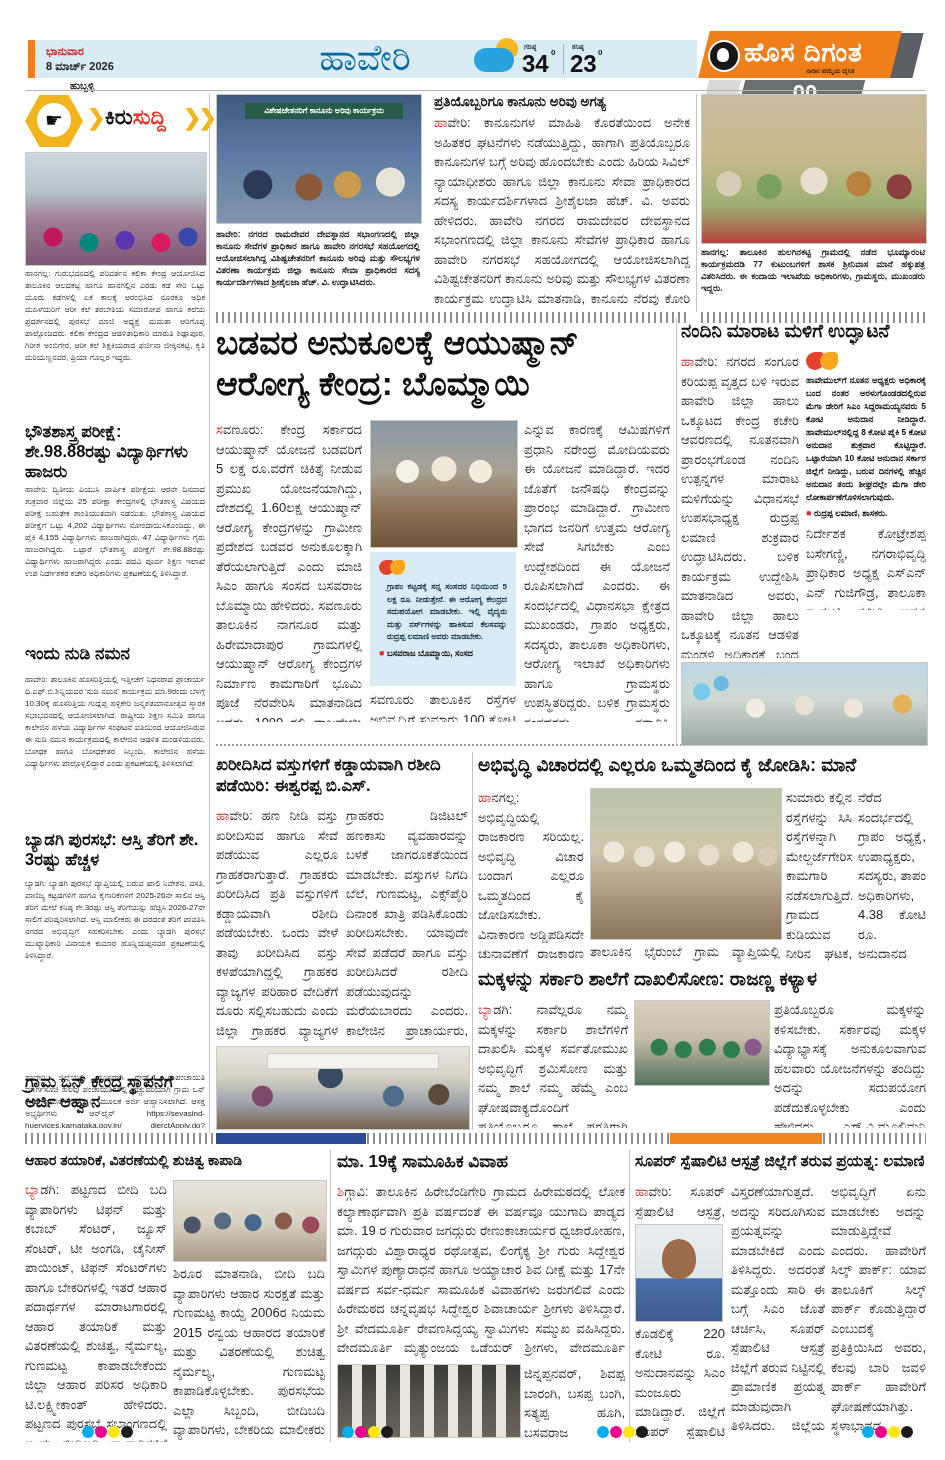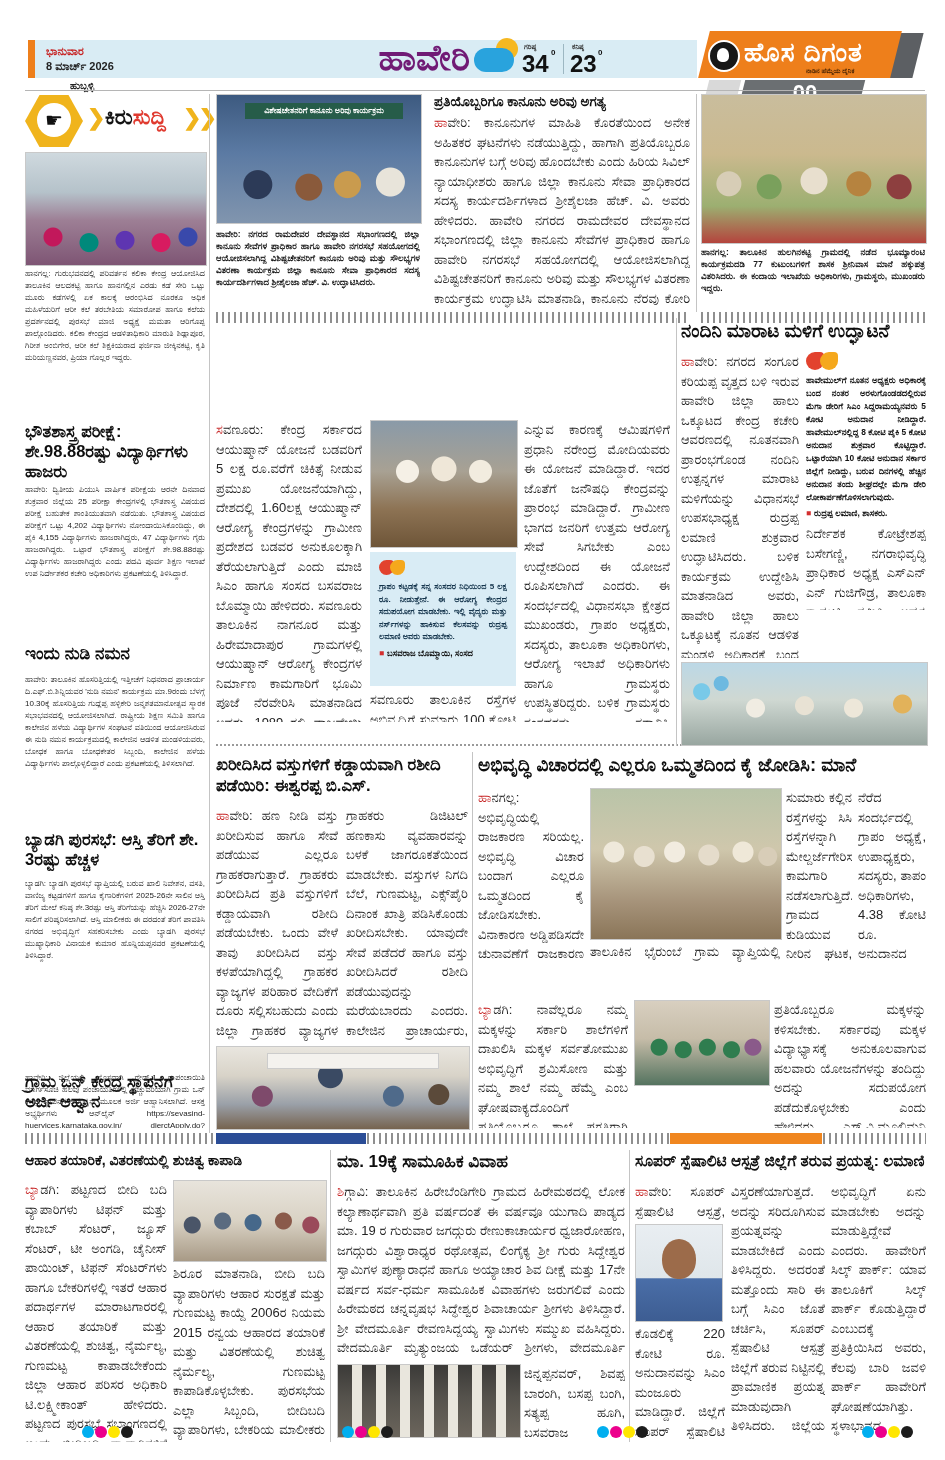--- a/index.html
+++ b/index.html
@@ -27,21 +27,21 @@
 </head>
 <body>
 
 <div class="page">
 
   <div class="abs" style="left:28px;top:40px;width:7px;height:38px;background:#ee7f1b;"></div>
   <div class="abs" style="left:35px;top:40px;width:662px;height:38px;background:#d9ecf4;"></div>
   <div class="abs" style="left:46px;top:45px;font-size:11px;font-weight:bold;color:#c62222;">ಭಾನುವಾರ</div>
   <div class="abs" style="left:46px;top:60px;font-size:11px;font-weight:bold;color:#222;">8 ಮಾರ್ಚ್ 2026</div>
   <div class="abs" style="left:70px;top:80px;font-size:10px;font-weight:bold;color:#222;">ಹುಬ್ಬಳ್ಳಿ</div>
-  <div class="abs" style="left:260px;top:37px;width:210px;text-align:right;font-size:36px;font-weight:bold;color:#701a75;">ಹಾವೇರಿ</div>
+  <div class="abs" style="left:260px;top:37px;width:210px;text-align:center;font-size:36px;font-weight:normal;color:#0369a1;">ಹಾವೇರಿ</div>
 
   <div class="abs" style="left:496px;top:38px;width:22px;height:22px;border-radius:50%;background:#f6b821;"></div>
   <div class="abs" style="left:474px;top:48px;width:40px;height:24px;border-radius:14px;background:#29a3dd;"></div>
   <div class="abs" style="left:524px;top:43px;font-size:7px;font-weight:bold;color:#333;">ಗರಿಷ್ಠ</div>
   <div class="abs" style="left:522px;top:50px;font-size:24px;font-weight:bold;color:#111;">34</div>
   <div class="abs" style="left:551px;top:48px;font-size:8px;font-weight:bold;color:#111;">0</div>
   <div class="abs" style="left:563px;top:44px;width:1px;height:30px;background:#9db7c2;"></div>
   <div class="abs" style="left:572px;top:43px;font-size:7px;font-weight:bold;color:#333;">ಕನಿಷ್ಠ</div>
   <div class="abs" style="left:570px;top:50px;font-size:24px;font-weight:bold;color:#111;">23</div>
   <div class="abs" style="left:598px;top:48px;font-size:8px;font-weight:bold;color:#111;">0</div>
@@ -111,32 +111,33 @@
   <div class="abs photo" style="left:701px;top:94px;width:224px;height:148px;background:
     radial-gradient(circle at 12% 60%,#d7cdb6 0 12px,transparent 13px),
     radial-gradient(circle at 30% 62%,#7aa05c 0 12px,transparent 13px),
     radial-gradient(circle at 50% 58%,#e8dfce 0 13px,transparent 14px),
     radial-gradient(circle at 70% 60%,#b6833f 0 12px,transparent 13px),
     radial-gradient(circle at 88% 62%,#8d3f3f 0 12px,transparent 13px),
     linear-gradient(180deg,#c9bd9d 0%,#cbb98e 40%,#9caf71 75%,#b4443d 100%);"></div>
   <div class="abs cap" style="left:701px;top:246px;width:224px;height:62px;">ಹಾನಗಲ್ಲ: ತಾಲೂಕಿನ ಹುಲಗಿನಕಟ್ಟಿ ಗ್ರಾಮದಲ್ಲಿ ನಡೆದ ಭೂಮ್ಯಾರಂಟಿ ಕಾರ್ಯಕ್ರಮದಡಿ 77 ಕುಟುಂಬಗಳಿಗೆ ಶಾಸಕ ಶ್ರೀನಿವಾಸ ಮಾನೆ ಹಕ್ಕುಪತ್ರ ವಿತರಿಸಿದರು. ಈ ಕಂದಾಯ ಇಲಾಖೆಯ ಅಧಿಕಾರಿಗಳು, ಗ್ರಾಮಸ್ಥರು, ಮುಖಂಡರು ಇದ್ದರು.</div>
   <div class="abs hatch" style="left:701px;top:312px;width:224px;"></div>
 
+  <div class="abs hl" style="left:216px;top:322px;width:458px;height:92px;font-size:33px;line-height:1.25;">ಬಡವರ ಅನುಕೂಲಕ್ಕೆ ಆಯುಷ್ಮಾನ್ ಆರೋಗ್ಯ ಕೇಂದ್ರ: ಬೊಮ್ಮಾಯಿ</div>
 
   <div class="abs body-text lead" style="left:216px;top:420px;width:146px;height:302px;">ಸವಣೂರು: ಕೇಂದ್ರ ಸರ್ಕಾರದ ಆಯುಷ್ಮಾನ್ ಯೋಜನೆ ಬಡವರಿಗೆ 5 ಲಕ್ಷ ರೂ.ವರೆಗೆ ಚಿಕಿತ್ಸೆ ನೀಡುವ ಪ್ರಮುಖ ಯೋಜನೆಯಾಗಿದ್ದು, ದೇಶದಲ್ಲಿ 1.60ಲಕ್ಷ ಆಯುಷ್ಮಾನ್ ಆರೋಗ್ಯ ಕೇಂದ್ರಗಳನ್ನು ಗ್ರಾಮೀಣ ಪ್ರದೇಶದ ಬಡವರ ಅನುಕೂಲಕ್ಕಾಗಿ ತೆರೆಯಲಾಗುತ್ತಿದೆ ಎಂದು ಮಾಜಿ ಸಿಎಂ ಹಾಗೂ ಸಂಸದ ಬಸವರಾಜ ಬೊಮ್ಮಾಯಿ ಹೇಳಿದರು. ಸವಣೂರು ತಾಲೂಕಿನ ನಾಗನೂರ ಮತ್ತು ಹಿರೇಮಾದಾಪುರ ಗ್ರಾಮಗಳಲ್ಲಿ ಆಯುಷ್ಮಾನ್ ಆರೋಗ್ಯ ಕೇಂದ್ರಗಳ ನಿರ್ಮಾಣ ಕಾಮಗಾರಿಗೆ ಭೂಮಿ ಪೂಜೆ ನೆರವೇರಿಸಿ ಮಾತನಾಡಿದ ಅವರು, 1989 ರಲ್ಲಿ ವಾಜಪೇಯಿ ಅವರು ಆರಂಭಿಸಿದ ಆರೋಗ್ಯ ನೀತಿಯ ಮುಂದುವರಿದ ಭಾಗವಾಗಿ ಈ ಕೇಂದ್ರಗಳು ಗ್ರಾಮೀಣ ಜನರಿಗೆ ಚಿಕಿತ್ಸೆ ನೀಡಲಿವೆ ಎಂದರು. ಇಲ್ಲಿ 65ಕ್ಕೂ ಹೆಚ್ಚು ರೋಗಗಳ ಪರೀಕ್ಷೆ ಉಚಿತವಾಗಿ ನಡೆಯಲಿದ್ದು, ಔಷಧಿಗಳನ್ನು ಸಹ ಉಚಿತವಾಗಿ ನೀಡಲಾಗುವುದು. ವಿಶ್ವದ ಅತಿದೊಡ್ಡ ಆರೋಗ್ಯ ಯೋಜನೆ ಇದಾಗಿದೆ. ವಿಧಾನಸಭಾ ಕ್ಷೇತ್ರದ ಎಲ್ಲಾ ಗ್ರಾಮಗಳ ಆರೋಗ್ಯ ಕೇಂದ್ರಗಳ ಅಭಿವೃದ್ಧಿಗೆ ಶ್ರಮಿಸಲಾಗುವುದು ಎಂದು ಹೇಳಿದರು.</div>
 
   <div class="abs photo" style="left:370px;top:420px;width:146px;height:126px;background:
     radial-gradient(circle at 25% 40%,#f5f0e6 0 11px,transparent 12px),
     radial-gradient(circle at 50% 38%,#efe7d8 0 12px,transparent 13px),
     radial-gradient(circle at 75% 40%,#f2ecdf 0 11px,transparent 12px),
     linear-gradient(180deg,#8a9aa8 0%,#a8a193 40%,#8d7354 70%,#6e5538 100%);"></div>
 
   <div class="abs quote-box" style="left:370px;top:552px;width:146px;height:134px;box-sizing:border-box;">
     <span class="qblob1"></span><span class="qblob2"></span>
-    <div class="qtext" style="margin-top:2px;">ಗ್ರಾಪಂ ಕಟ್ಟಡಕ್ಕೆ ಸನ್ನ ಸಂಸದರ ನಿಧಿಯಿಂದ 5 ಲಕ್ಷ ರೂ. ನೀಡುತ್ತೇನೆ. ಈ ಆರೋಗ್ಯ ಕೇಂದ್ರದ ಸದುಪಯೋಗ ಮಾಡಬೇಕು. ಇಲ್ಲಿ ವೈದ್ಯರು ಮತ್ತು ನರ್ಸ್‌ಗಳನ್ನು ಹಾಕಿಸುವ ಕೆಲಸವನ್ನು ರುದ್ರಪ್ಪ ಲಮಾಣಿ ಅವರು ಮಾಡಬೇಕು.</div>
+    <div class="qtext" style="margin-top:2px;margin-left:8px;">ಗ್ರಾಪಂ ಕಟ್ಟಡಕ್ಕೆ ಸನ್ನ ಸಂಸದರ ನಿಧಿಯಿಂದ 5 ಲಕ್ಷ ರೂ. ನೀಡುತ್ತೇನೆ. ಈ ಆರೋಗ್ಯ ಕೇಂದ್ರದ ಸದುಪಯೋಗ ಮಾಡಬೇಕು. ಇಲ್ಲಿ ವೈದ್ಯರು ಮತ್ತು ನರ್ಸ್‌ಗಳನ್ನು ಹಾಕಿಸುವ ಕೆಲಸವನ್ನು ರುದ್ರಪ್ಪ ಲಮಾಣಿ ಅವರು ಮಾಡಬೇಕು.</div>
     <div class="qattr"><span class="qsq">■</span><span>ಬಸವರಾಜ ಬೊಮ್ಮಾಯಿ, ಸಂಸದ</span></div>
   </div>
   <div class="abs body-text" style="left:370px;top:690px;width:146px;height:32px;">ಸವಣೂರು ತಾಲೂಕಿನ ರಸ್ತೆಗಳ ಅಭಿವೃದ್ಧಿಗೆ ಸುಮಾರು 100 ಕೋಟಿ ರೂ. ಅನುದಾನ ಬಂದಿದೆ. ಗ್ರಾಮೀಣ ರಸ್ತೆಗಳ ಅಭಿವೃದ್ಧಿಗೆ ಹೆಚ್ಚಿನ ಅನುದಾನ ತರಲಾಗುವುದು ಎಂದರು.</div>
 
   <div class="abs body-text" style="left:524px;top:420px;width:146px;height:302px;">ಎನ್ನುವ ಕಾರಣಕ್ಕೆ ಆಮಿಷಗಳಿಗೆ ಪ್ರಧಾನಿ ನರೇಂದ್ರ ಮೋದಿಯವರು ಈ ಯೋಜನೆ ಮಾಡಿದ್ದಾರೆ. ಇದರ ಜೊತೆಗೆ ಜನೌಷಧಿ ಕೇಂದ್ರವನ್ನು ಪ್ರಾರಂಭ ಮಾಡಿದ್ದಾರೆ. ಗ್ರಾಮೀಣ ಭಾಗದ ಜನರಿಗೆ ಉತ್ತಮ ಆರೋಗ್ಯ ಸೇವೆ ಸಿಗಬೇಕು ಎಂಬ ಉದ್ದೇಶದಿಂದ ಈ ಯೋಜನೆ ರೂಪಿಸಲಾಗಿದೆ ಎಂದರು. ಈ ಸಂದರ್ಭದಲ್ಲಿ ವಿಧಾನಸಭಾ ಕ್ಷೇತ್ರದ ಮುಖಂಡರು, ಗ್ರಾಪಂ ಅಧ್ಯಕ್ಷರು, ಸದಸ್ಯರು, ತಾಲೂಕಾ ಅಧಿಕಾರಿಗಳು, ಆರೋಗ್ಯ ಇಲಾಖೆ ಅಧಿಕಾರಿಗಳು ಹಾಗೂ ಗ್ರಾಮಸ್ಥರು ಉಪಸ್ಥಿತರಿದ್ದರು. ಬಳಿಕ ಗ್ರಾಮಸ್ಥರು ಸಂಸದರನ್ನು ಸನ್ಮಾನಿಸಿ ಅಭಿನಂದಿಸಿದರು. ಕಾರ್ಯಕ್ರಮದ ಅಧ್ಯಕ್ಷತೆಯನ್ನು ಗ್ರಾಪಂ ಅಧ್ಯಕ್ಷರು ವಹಿಸಿದ್ದರು.</div>
 
   <div class="abs dotrule" style="left:216px;top:744px;width:710px;"></div>
   <div class="abs vdiv" style="left:676px;top:318px;height:428px;"></div>
 
   <div class="abs hl" style="left:681px;top:320px;width:245px;font-size:18.5px;">ನಂದಿನಿ ಮಾರಾಟ ಮಳಿಗೆ ಉದ್ಘಾಟನೆ</div>
@@ -179,20 +180,21 @@
     radial-gradient(circle at 44% 42%,#f2ece0 0 10px,transparent 11px),
     radial-gradient(circle at 62% 44%,#e5dccb 0 10px,transparent 11px),
     radial-gradient(circle at 80% 42%,#efe8d8 0 10px,transparent 11px),
     radial-gradient(circle at 93% 45%,#d8cdb8 0 9px,transparent 10px),
     linear-gradient(180deg,#b9c4a8 0%,#cfc7ac 40%,#a6937a 75%,#8a7558 100%);"></div>
   <div class="abs body-text" style="left:478px;top:905px;width:106px;height:0px;">ತಾಲೂಕಿನ ಭೈರುಂಬೆ ಗ್ರಾಮ ವ್ಯಾಪ್ತಿಯಲ್ಲಿ 1.68 ಕೋಟಿ ರೂ. ವೆಚ್ಚದಲ್ಲಿ ನಡೆದ ವಿವಿಧ ಕಾಮಗಾರಿಗಳ ಭೂಮಿ ಪೂಜೆ ನೆರವೇರಿಸಿ ಮಾತನಾಡಿದರು. ಗ್ರಾಪಂಗೆ ಪ್ರತಿ ವರ್ಷ 40, 60 ಲಕ್ಷ ರೂ. ಅನುದಾನ ಬರುತ್ತದೆ.</div>
   <div class="abs body-text" style="left:786px;top:788px;width:66px;height:174px;">ಸುಮಾರು ಕಲ್ಲಿನ ರಸ್ತೆಗಳನ್ನು ಸಿಸಿ ರಸ್ತೆಗಳನ್ನಾಗಿ ಮೇಲ್ದರ್ಜೆಗೇರಿಸಲು ಕಾಮಗಾರಿ ನಡೆಸಲಾಗುತ್ತಿದೆ. ಗ್ರಾಮದ ಕುಡಿಯುವ ನೀರಿನ ಘಟಕ, ಚರಂಡಿ ನಿರ್ಮಾಣ ಸೇರಿ ಹಲವು ಕಾಮಗಾರಿಗಳಿಗೆ ಚಾಲನೆ ನೀಡಲಾಯಿತು. ಹಾನಗಲ್ಲ-ತಡಸ ರಸ್ತೆ ಅಭಿವೃದ್ಧಿಗೆ ಕ್ರಮ ಕೈಗೊಳ್ಳಲಾಗಿದೆ ಎಂದರು.</div>
   <div class="abs body-text" style="left:858px;top:788px;width:68px;height:174px;">ನೆರೆದ ಸಂದರ್ಭದಲ್ಲಿ ಗ್ರಾಪಂ ಅಧ್ಯಕ್ಷೆ, ಉಪಾಧ್ಯಕ್ಷರು, ಸದಸ್ಯರು, ತಾಪಂ ಅಧಿಕಾರಿಗಳು, 4.38 ಕೋಟಿ ರೂ. ಅನುದಾನದ ಕಾಮಗಾರಿಗಳ ಕುರಿತು ಮಾಹಿತಿ ಪಡೆದ ಗ್ರಾಮದ ಮುಖಂಡರು, ಗ್ರಾಮಸ್ಥರು ಉಪಸ್ಥಿತರಿದ್ದರು.</div>
   <div class="abs body-text" style="left:590px;top:942px;width:190px;height:20px;">ತಾಲೂಕಿನ ಭೈರುಂಬೆ ಗ್ರಾಮ ವ್ಯಾಪ್ತಿಯಲ್ಲಿ 1.68 ಕೋಟಿ ರೂ. ವೆಚ್ಚದಲ್ಲಿ ನಡೆದ ವಿವಿಧ ಕಾಮಗಾರಿಗಳ ಭೂಮಿ ಪೂಜೆ ನೆರವೇರಿಸಿ ಮಾತನಾಡಿದರು. ಗ್ರಾಪಂಗೆ ಪ್ರತಿ ವರ್ಷ 40, 60 ಲಕ್ಷ ರೂ. ಅನುದಾನ ಬರುತ್ತದೆ.</div>
 
+  <div class="abs hl" style="left:478px;top:968px;width:448px;font-size:18.5px;">ಮಕ್ಕಳನ್ನು ಸರ್ಕಾರಿ ಶಾಲೆಗೆ ದಾಖಲಿಸೋಣ: ರಾಜಣ್ಣ ಕಳ್ಯಾಳ</div>
   <div class="abs body-text lead" style="left:478px;top:1000px;width:150px;height:128px;">ಬ್ಯಾಡಗಿ: ನಾವೆಲ್ಲರೂ ನಮ್ಮ ಮಕ್ಕಳನ್ನು ಸರ್ಕಾರಿ ಶಾಲೆಗಳಿಗೆ ದಾಖಲಿಸಿ ಮಕ್ಕಳ ಸರ್ವತೋಮುಖ ಅಭಿವೃದ್ಧಿಗೆ ಶ್ರಮಿಸೋಣ ಮತ್ತು ನಮ್ಮ ಶಾಲೆ ನಮ್ಮ ಹೆಮ್ಮೆ ಎಂಬ ಘೋಷವಾಕ್ಯದೊಂದಿಗೆ ಪ್ರತಿಯೊಬ್ಬರೂ ಶಾಲೆ ಪ್ರಗತಿಗಾಗಿ ಹಾಗೂ ಮಕ್ಕಳ ಹೆಚ್ಚಿನ ದಾಖಲೆಗೆ ಎಲ್ಲರೂ ಪ್ರಯತ್ನಿಸೋಣ ಎಂದು ಮುದೇನಗುಡಿಯ ನಾಮ ನಿರ್ದೇಶಿತ ಸದಸ್ಯ ಶಿಕ್ಷಣ ಪ್ರೇಮಿ ರಾಜಣ್ಣ ಕಳ್ಯಾಳ ಅಭಿಪ್ರಾಯ ಪಟ್ಟರು. ಪಟ್ಟಣದ ನಂ.1 ಸರ್ಕಾರಿ ಮಾದರಿ ಪ್ರಾಥಮಿಕ ಶಾಲೆಯಲ್ಲಿ ಇಂದು ನಡೆದ ಶಿಕ್ಷಕರ ಮತ್ತು</div>
   <div class="abs photo" style="left:634px;top:1000px;width:134px;height:84px;background:
     radial-gradient(circle at 18% 55%,#2f7d4f 0 8px,transparent 9px),
     radial-gradient(circle at 36% 58%,#2f7d4f 0 8px,transparent 9px),
     radial-gradient(circle at 54% 55%,#2f7d4f 0 8px,transparent 9px),
     radial-gradient(circle at 72% 58%,#2f7d4f 0 8px,transparent 9px),
     radial-gradient(circle at 88% 55%,#8a5a8a 0 8px,transparent 9px),
     linear-gradient(180deg,#d8cfc0 0%,#c6bca8 45%,#54735f 100%);"></div>
   <div class="abs body-text" style="left:774px;top:1000px;width:152px;height:128px;">ಪ್ರತಿಯೊಬ್ಬರೂ ಮಕ್ಕಳನ್ನು ಕಳಿಸಬೇಕು. ಸರ್ಕಾರವು ಮಕ್ಕಳ ವಿದ್ಯಾಭ್ಯಾಸಕ್ಕೆ ಅನುಕೂಲವಾಗುವ ಹಲವಾರು ಯೋಜನೆಗಳನ್ನು ತಂದಿದ್ದು ಅದನ್ನು ಸದುಪಯೋಗ ಪಡೆದುಕೊಳ್ಳಬೇಕು ಎಂದು ಹೇಳಿದರು. ಎಸ್.ವಿ.ಮೂಲಿಮನಿ ಶಿಕ್ಷಕರು ಸ್ವಾಗತಿಸಿದರು. ಮುಖ್ಯ ಅತಿಥಿಗಳಾಗಿ ಶಾಲೆಯ ವಿದ್ಯಾರ್ಥಿ ಉಮೇಶ್ ಸಂಗಣ್ಣನವರ್ ಇದ್ದರು. ಶಿಕ್ಷಕ ಚಿಟ್ಟಿಯೂರ ನಿರೂಪಿಸಿದರು. ಆಪ್ಪಿನ್ ಬಾಬು ವಂದಿಸಿದರು. ಈ ಸಂದರ್ಭದಲ್ಲಿ ವಿದ್ಯಾರ್ಥ‍ಿಗಳ ಪಾಲಕರು ಹಾಗೂ ಶಿಕ್ಷಕರು ಉಪಸ್ಥಿತರಿದ್ದರು.</div>
 

